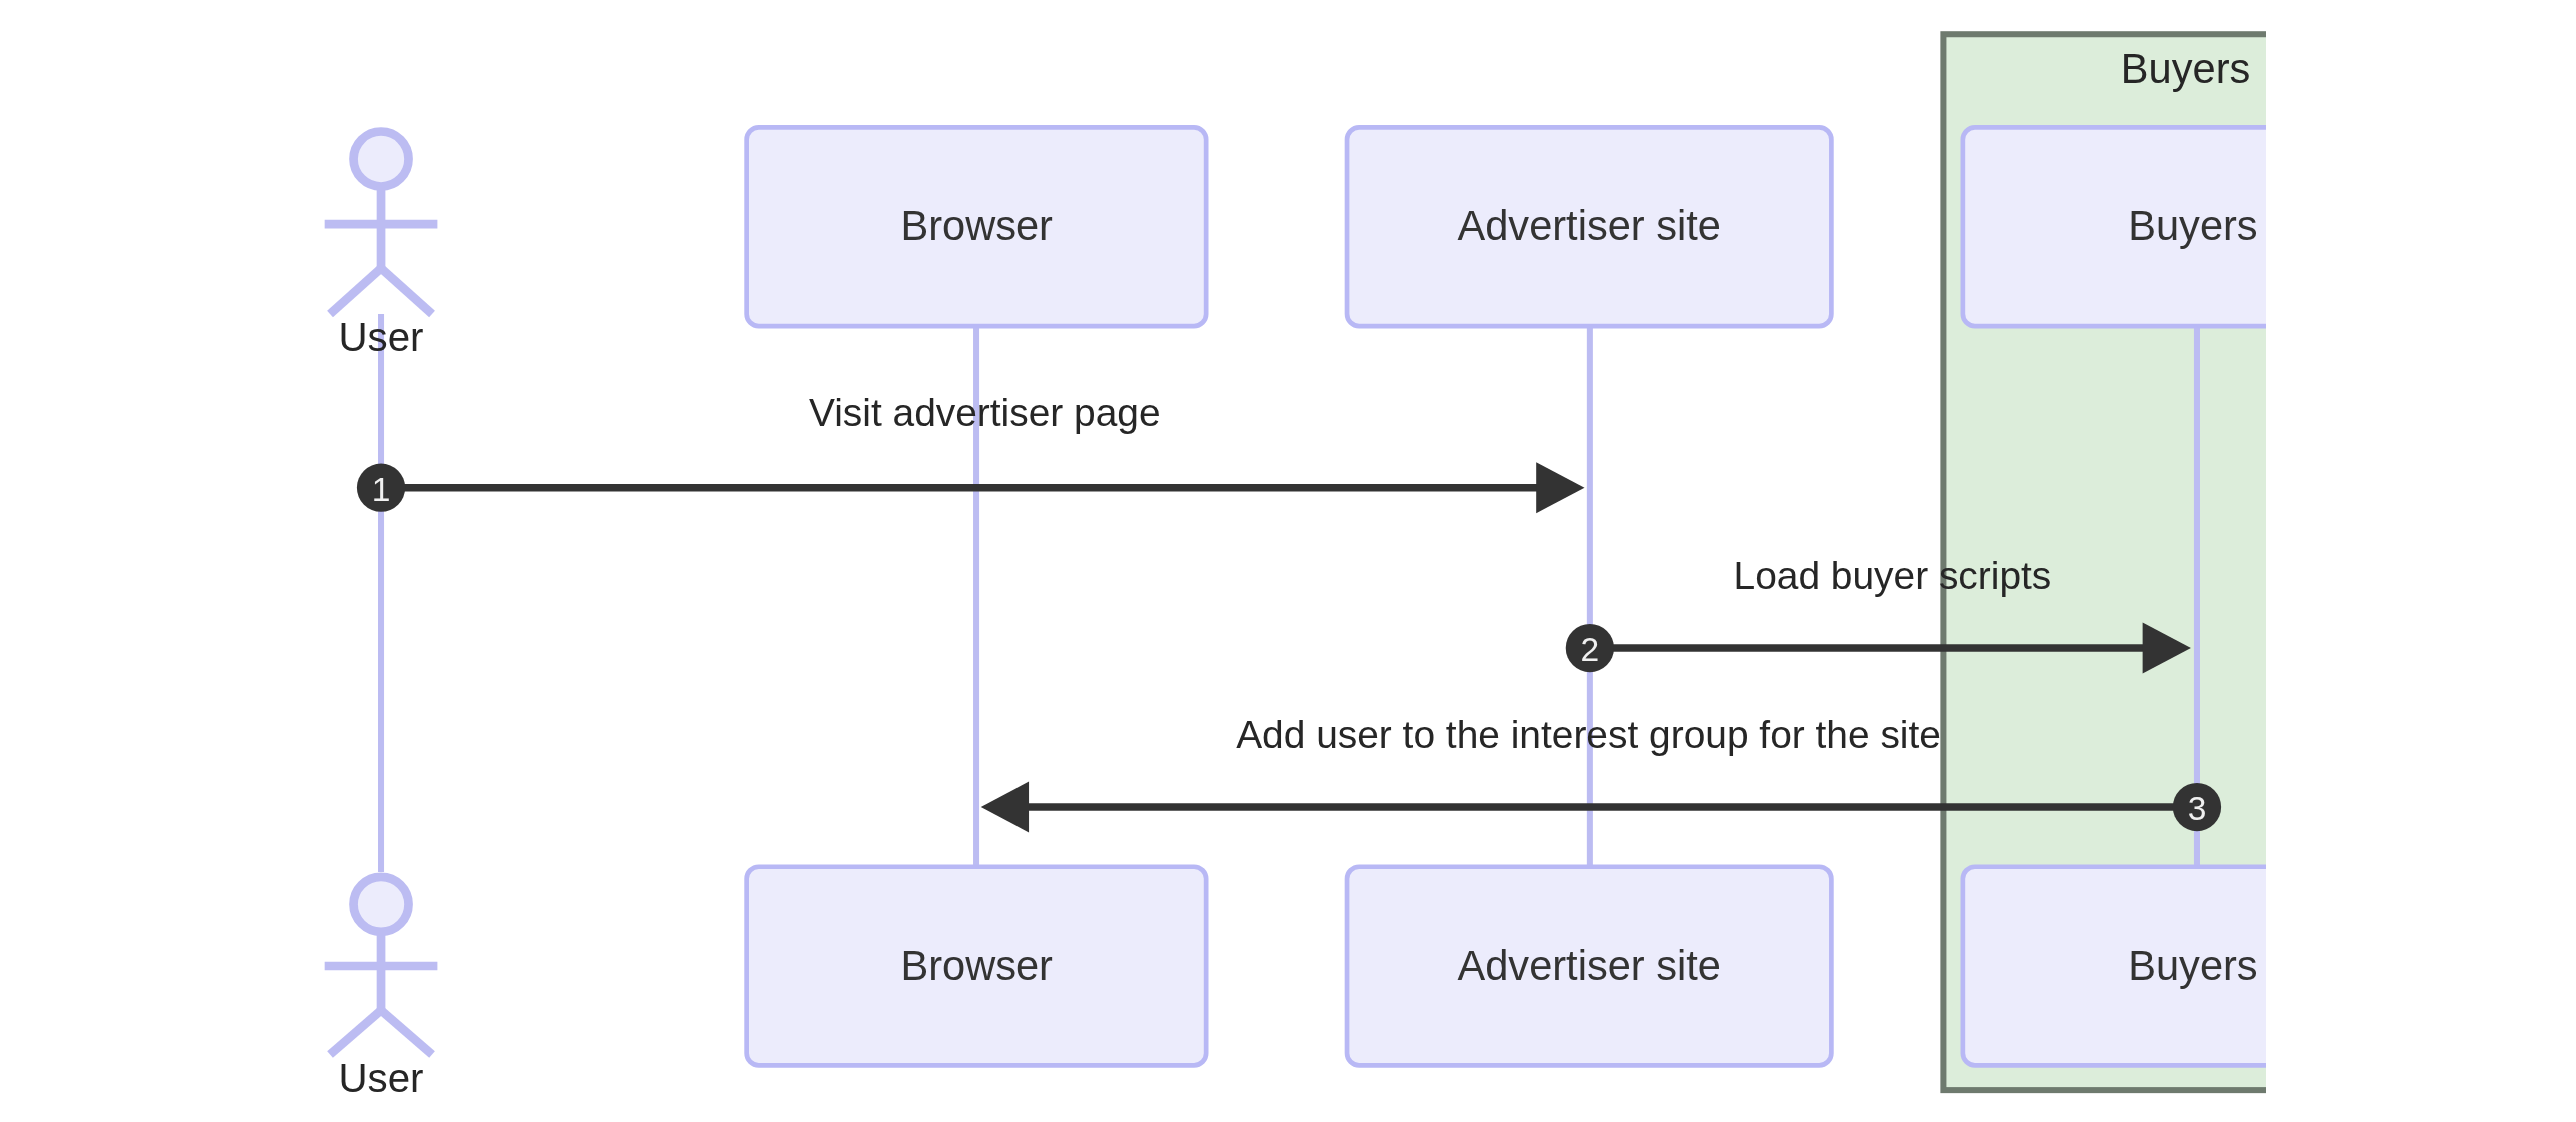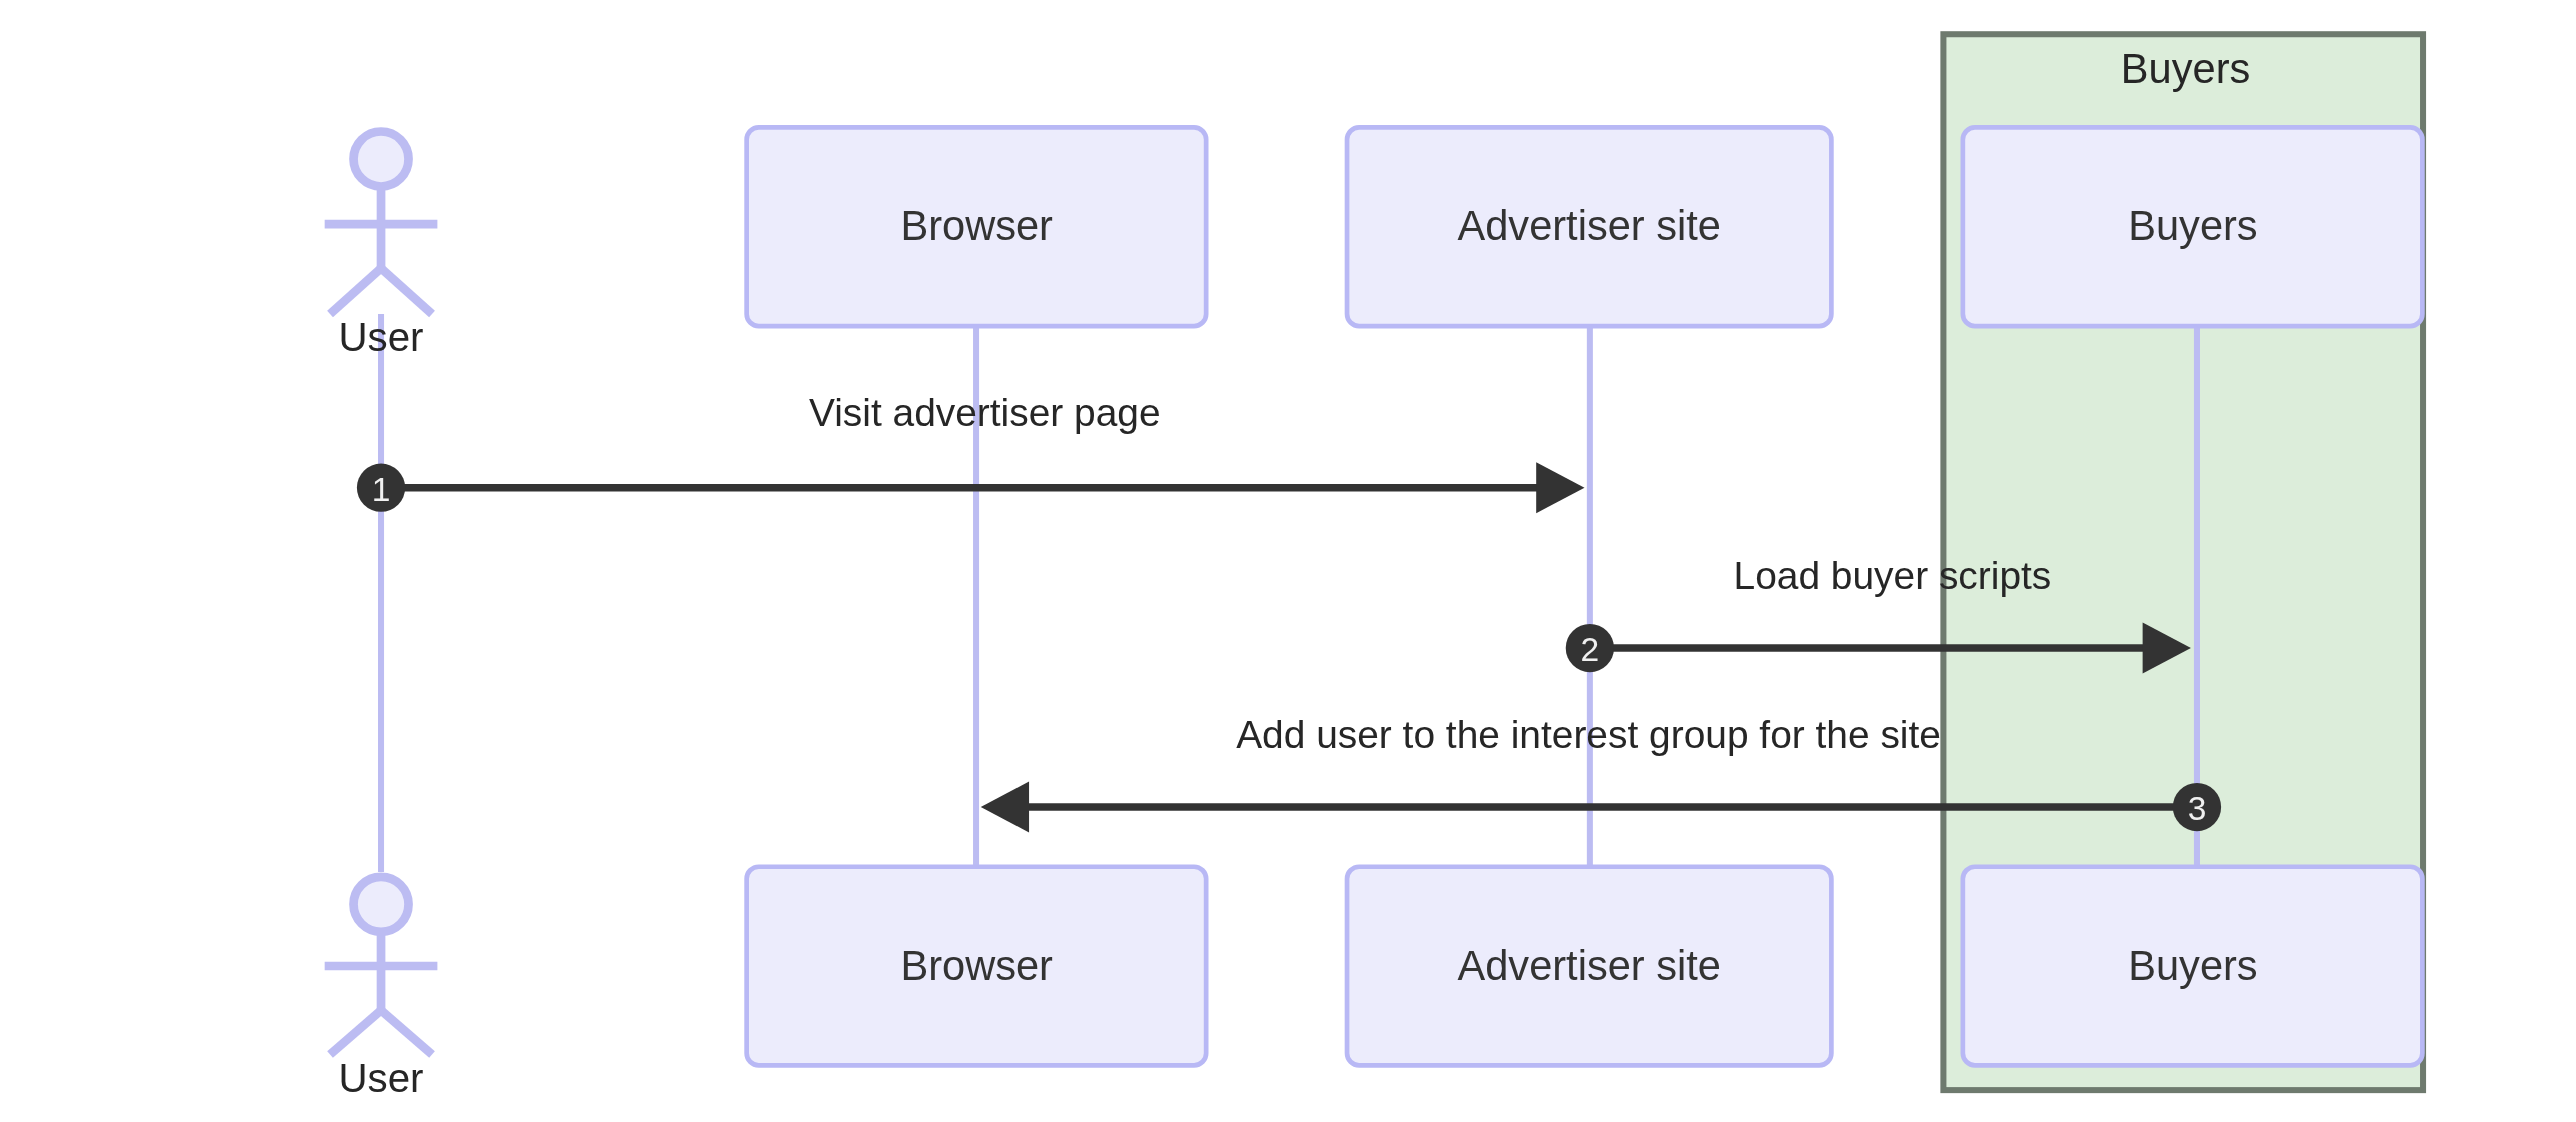--- a/index.html
+++ b/index.html
@@ -6,21 +6,21 @@
   html, body {
     margin: 0;
     padding: 0;
     background: #ffffff;
   }
   body {
     font-family: "Liberation Sans", sans-serif;
   }
   #stage {
     position: relative;
-    width: 2576px;
+    width: 2266px;
     height: 1123px;
     background: #ffffff;
     overflow: hidden;
   }
   #diagram-svg {
     position: absolute;
     left: 0;
     top: 0;
     width: 2576px;
     height: 1123px;

